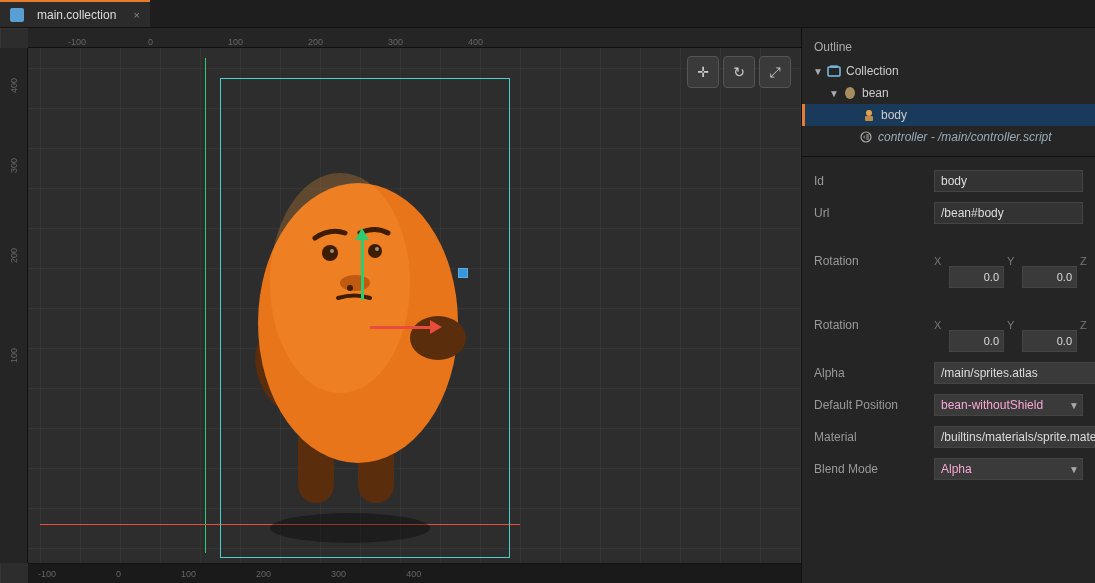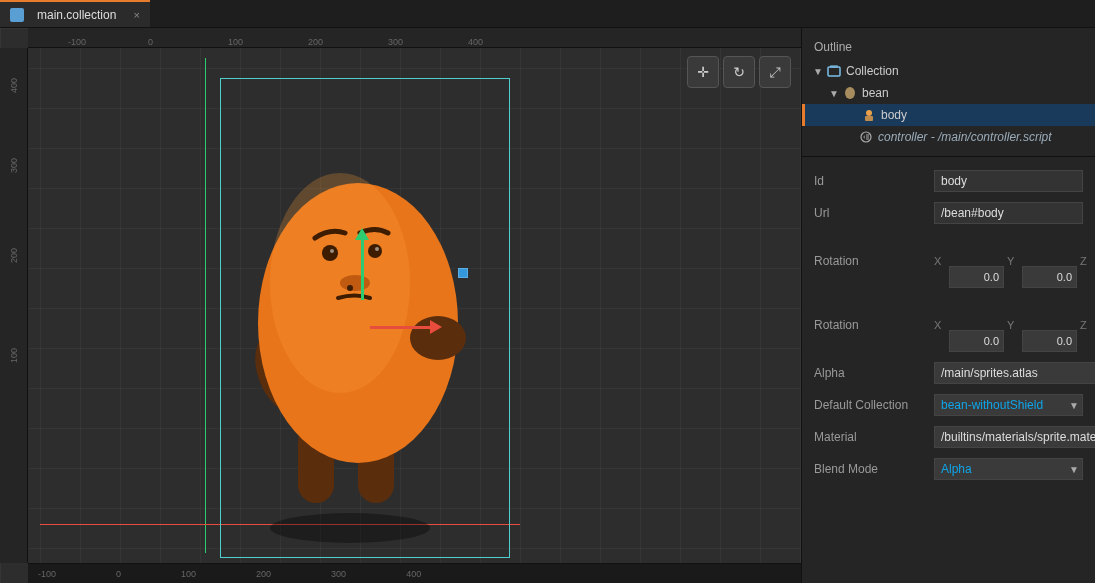--- a/index.html
+++ b/index.html
@@ -345,21 +345,21 @@
       display: flex;
       align-items: center;
       justify-content: center;
       cursor: pointer;
       flex-shrink: 0;
     }
     .prop-select {
       flex: 1;
       background: #3a3a3a;
       border: 1px solid #444;
-      color: #0ea5e9;
+      color: #f9a8d4;
       font-size: 12px;
       padding: 2px 6px;
       height: 22px;
       outline: none;
       appearance: none;
     }
     .prop-select-wrapper {
       flex: 1;
       position: relative;
       display: flex;
@@ -601,21 +601,21 @@
       <div class="prop-row">
         <span class="prop-label">Alpha</span>
         <div class="prop-value" style="display:flex;gap:18px;flex:1;">
           <input class="prop-input-wide" type="text" value="/main/sprites.atlas" style="">
           <div class="prop-btn-small" title="Navigate">⊣</div>
           <div class="prop-btn-small" title="Browse">…</div>
         </div>
       </div>
 
       <div class="prop-row">
-        <span class="prop-label">Default Collection</span>
+        <span class="prop-label">Default Position</span>
         <div class="prop-value prop-select-wrapper">
           <select class="prop-select">
             <option value="bean-withoutShield" selected="">bean-withoutShield</option>
             <option value="bean-withShield">bean-withShield</option>
           </select>
           <span class="prop-select-arrow">▼</span>
         </div>
       </div>
 
       <div class="prop-row">

